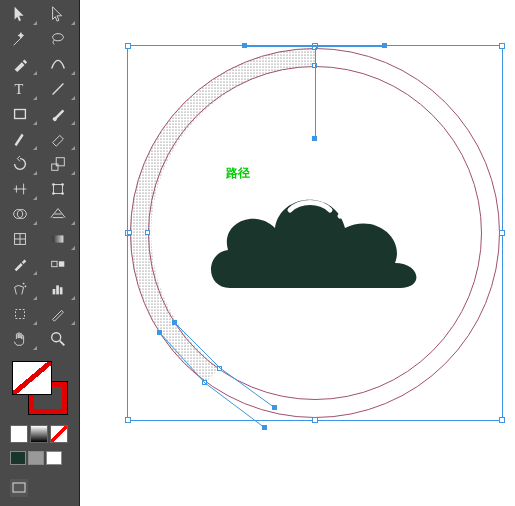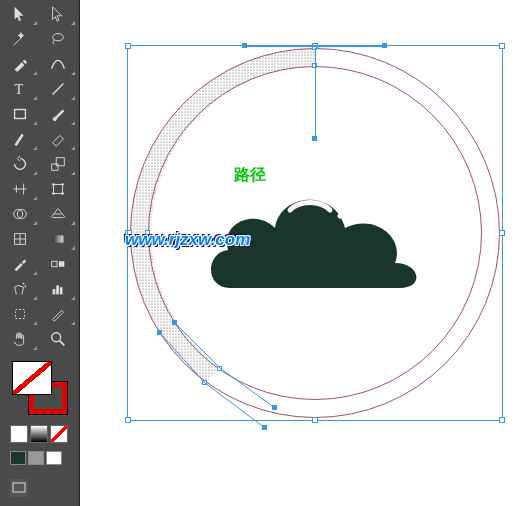--- a/index.html
+++ b/index.html
@@ -24,21 +24,21 @@
 .handle{position:absolute;width:6px;height:6px;background:#fff;border:1px solid #3b97e3}
 .h-tl{top:-3px;left:-3px}.h-tr{top:-3px;right:-3px}.h-bl{bottom:-3px;left:-3px}.h-br{bottom:-3px;right:-3px}
 .h-tm{top:-3px;left:50%;margin-left:-3px}.h-bm{bottom:-3px;left:50%;margin-left:-3px}
 .h-ml{top:50%;left:-3px;margin-top:-3px}.h-mr{top:50%;right:-3px;margin-top:-3px}
 .ring-outer{position:absolute;left:0;top:0;width:370px;height:370px;border-radius:50%;border:1px solid #a0506f}
 .ring-inner{position:absolute;left:18px;top:18px;width:334px;height:334px;border-radius:50%;border:1px solid #a0506f}
 .crescent{position:absolute;left:0;top:0;width:370px;height:370px}
 .cloud{position:absolute;left:70px;top:130px;width:230px;height:130px}
 .anchor{position:absolute;width:5px;height:5px;background:#fff;border:1px solid #3b97e3}
 .watermark{position:absolute;left:45px;top:230px;font-size:17px;font-weight:bold;color:#0080ff;text-shadow:-1px -1px 0 #fff,1px -1px 0 #fff,-1px 1px 0 #fff,1px 1px 0 #fff,-2px -2px 0 #006,2px 2px 0 #006;pointer-events:none;font-style:italic}
-.green-label{position:absolute;left:154px;top:165px;font-size:16px;color:#0c0;font-weight:bold;pointer-events:none}
+.green-label{position:absolute;left:146px;top:165px;font-size:12px;color:#0c0;font-weight:bold;pointer-events:none}
 </style>
 </head>
 <body>
 
 <div class="toolbar">
   <div class="tool-grid">
     <div class="tool">
         <svg viewBox="0 0 20 20">
           <path d="M4 2l0 14 3-3 2 5 2-1-2-5 5 0z" fill="#ddd"></path>
         </svg>
@@ -305,14 +305,13 @@
       <line x1="90" y1="320" x2="145" y2="360" stroke="#3b97e3"></line>
     </svg>
     <div class="anchor" style="left:27px;top:282px;background:#3b97e3"></div>
     <div class="anchor" style="left:132px;top:377px;background:#3b97e3"></div>
     <div class="anchor" style="left:42px;top:272px;background:#3b97e3"></div>
     <div class="anchor" style="left:142px;top:357px;background:#3b97e3"></div>
 
   </div>
 
   <div class="green-label">路径</div>
-  <div class="watermark">www.rjzxw.com</div>
 </div>
 
 </body></html>

